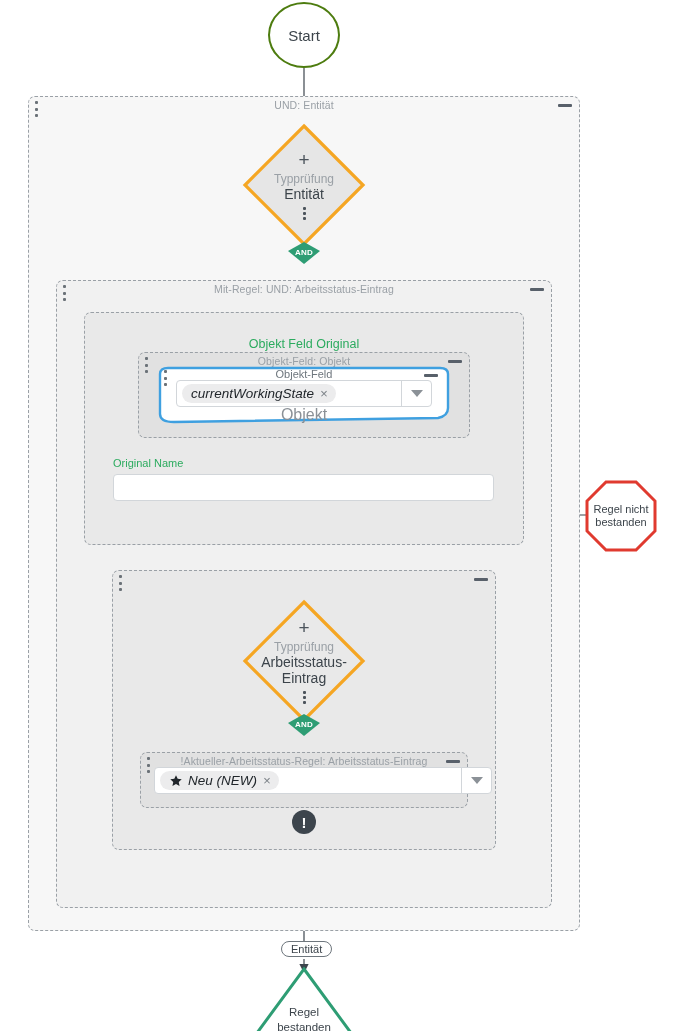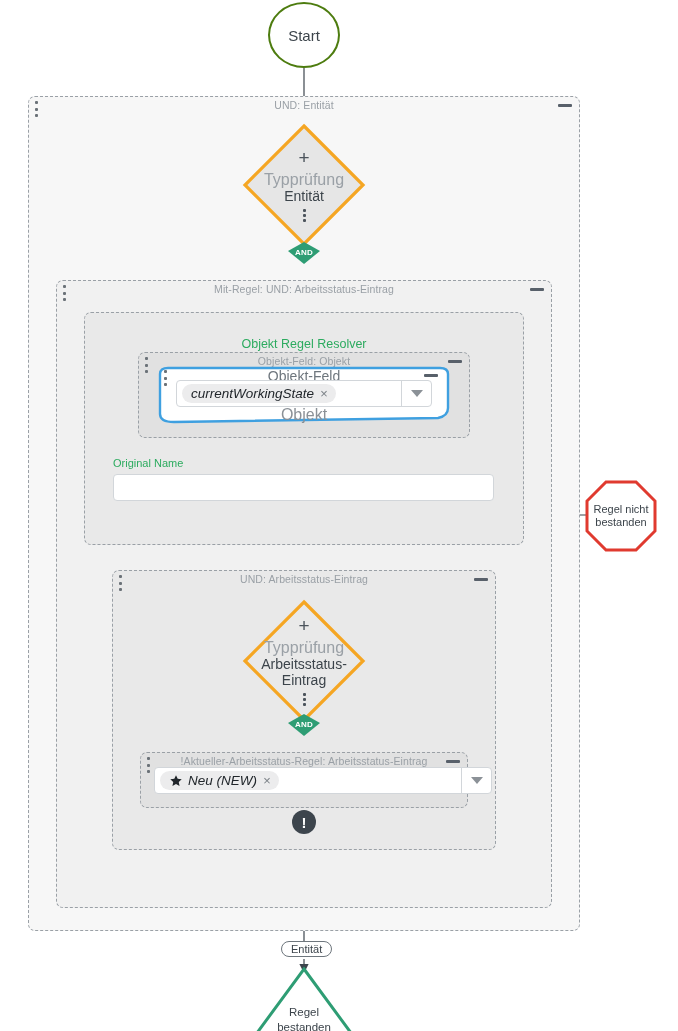--- a/index.html
+++ b/index.html
@@ -83,21 +83,21 @@
     position: absolute; left: 0; top: 0;
     width: 100%; height: 100%;
     display: flex; flex-direction: column;
     align-items: center; justify-content: center;
     text-align: center;
   }
   .d-plus {
     font-size: 19px; color: #4c545c; line-height: 1;
     margin-bottom: 4px; font-weight: 400;
   }
-  .d-label { font-size: 16px; color: #9aa0a6; line-height: 1.1; }
+  .d-label { font-size: 12px; color: #9aa0a6; line-height: 1.1; }
   .d-value { font-size: 14px; color: #3c444b; line-height: 1.15; max-width: 110px; }
   .d-dots {
     margin-top: 5px;
     display: flex; flex-direction: column; gap: 2px; align-items: center;
   }
   .d-dots i { width: 3px; height: 3px; background: #4c545c; border-radius: 1px; display: block; }
 
   
   .and-badge {
     position: absolute;
@@ -111,21 +111,21 @@
     padding-bottom: 2px;
   }
 
   
   .blue-panel {
     position: absolute;
     background: #ffffff;
   }
   .blue-panel-title {
     position: absolute; top: 2px; left: 0; right: 0;
-    text-align: center; font-size: 14px; color: #6e767d;
+    text-align: center; font-size: 11px; color: #6e767d;
     white-space: nowrap;
   }
   .blue-panel-sub {
     position: absolute; bottom: 2px; left: 0; right: 0;
     text-align: center; font-size: 16px; color: #8b9197;
     white-space: nowrap;
   }
 
   
   .select-ctl {
@@ -302,21 +302,21 @@
     <div class="drag-dots">
         <i></i>
         <i></i>
         <i></i>
       </div>
     <div class="group-title">Mit-Regel: UND: Arbeitsstatus-Eintrag</div>
     <div class="collapse-btn"></div>
   </div>
 
   <div class="group g-lvl3" style="left:84px; top:312px; width:440px; height:233px; border-style:dashed;">
-    <div class="resolver-title" style="top:24px;">Objekt Regel Resolver</div>
+    <div class="resolver-title" style="top:24px;">Objekt Feld Original</div>
   </div>
 
   <div class="group g-lvl4" style="left:138px; top:352px; width:332px; height:86px;">
     <div class="drag-dots">
         <i></i>
         <i></i>
         <i></i>
       </div>
     <div class="group-title">Objekt-Feld: Objekt</div>
     <div class="collapse-btn"></div>
@@ -350,21 +350,20 @@
 
   <div class="field-label" style="left:113px; top:457px;">Original Name</div>
   <input class="text-input" style="left: 113px; top: 474px; width: 381px; height: 27px;" value="" placeholder="">
 
   <div class="group g-lvl3" style="left:112px; top:570px; width:384px; height:280px;">
     <div class="drag-dots">
         <i></i>
         <i></i>
         <i></i>
       </div>
-    <div class="group-title">UND: Arbeitsstatus-Eintrag</div>
     <div class="collapse-btn"></div>
   </div>
 
   <div class="diamond-wrap" style="left:241px; top:598px; width:126px; height:126px;">
     <svg class="diamond-shape" viewBox="0 0 126 126">
       <polygon points="63,4 122,63 63,122 4,63" fill="none" stroke="#f5a623" stroke-width="3.2"></polygon>
     </svg>
     <div class="diamond-body">
       <div class="d-plus">+</div>
       <div class="d-label">Typprüfung</div>

